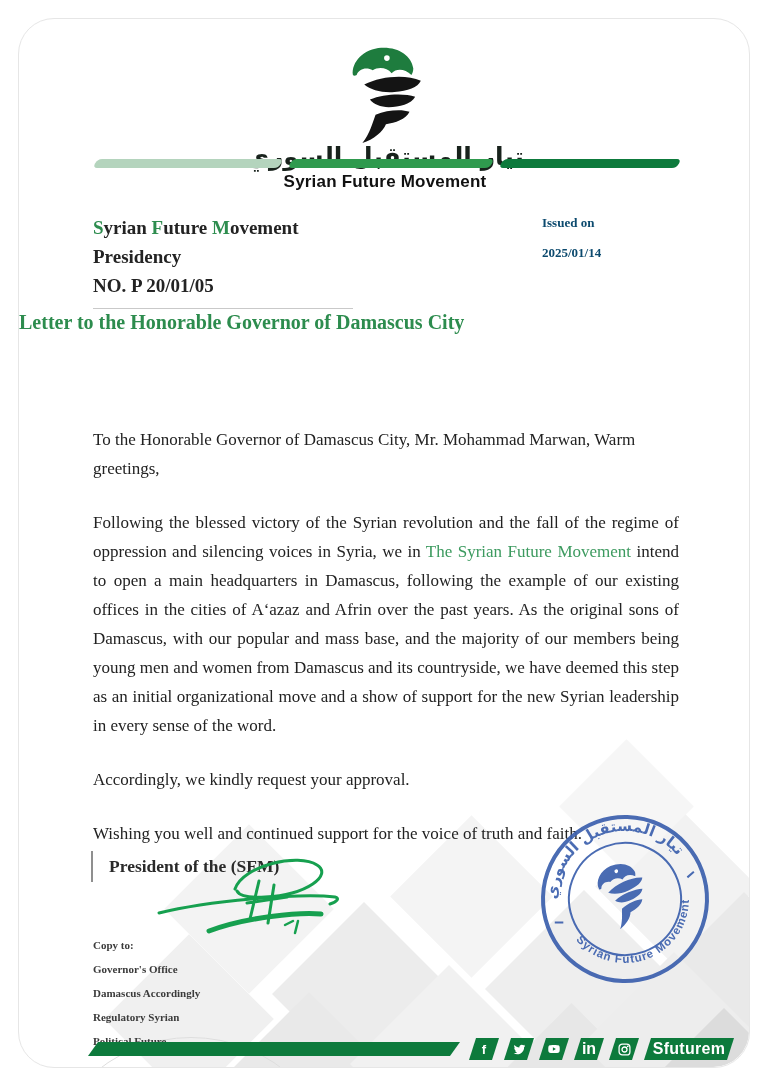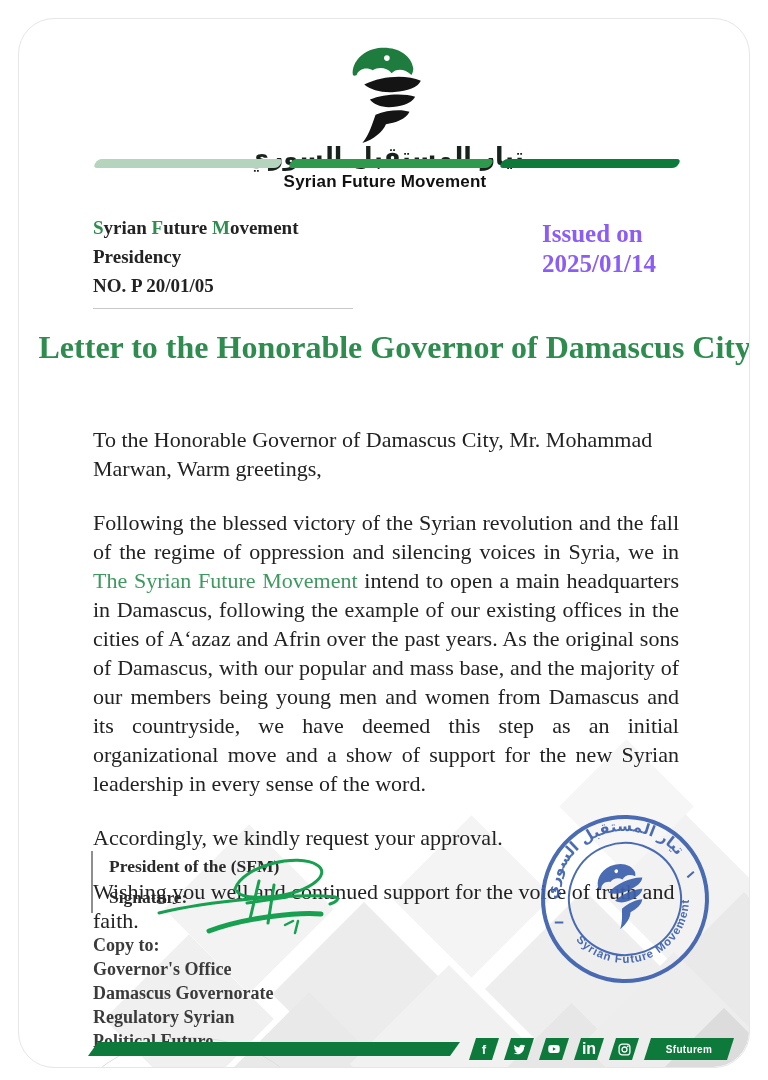--- a/index.html
+++ b/index.html
@@ -41,47 +41,47 @@
     transform:skewX(-30deg);
   }
   
   .lh-left {
     position:absolute; left:74px; top:194px; width:260px;
     font-weight:bold; font-size:19px; line-height:29px; color:#232323;
     padding-bottom:8px; border-bottom:1px solid #c9c9c9;
   }
   .lh-left .g { color:#2e8d4f; }
   .lh-right {
-    position:absolute; left:523px; top:200px; width:200px;
-    font-weight:bold; font-size:25px; line-height:30px; color:#8b5cf6;
+    position:absolute; left:523px; top:189px; width:200px;
+    font-weight:bold; font-size:13px; line-height:30px; color:#0c4a6e;
   }
   
   .title {
-    position:absolute; left:0; top:310px; width:732px; text-align:right;
-    font-weight:bold; font-size:32px; color:#2d8c4e;
+    position:absolute; left:0; top:292px; width:732px; text-align:left;
+    font-weight:bold; font-size:20px; color:#2d8c4e;
   }
   
   .body {
     position:absolute; left:74px; top:406px; width:586px;
-    font-size:22px; line-height:29px; color:#222;
+    font-size:17px; line-height:29px; color:#222;
   }
   .body p { margin:0 0 25px; text-align:justify; }
   .body p.nojust { text-align:left; }
   .body .green { color:#3c9a5f; }
   
   .sig-block {
     position:absolute; left:72px; top:832px;
     border-left:2px solid #8f8f8f; padding-left:16px;
     font-weight:bold; font-size:17.5px; line-height:31px; color:#2a2a2a;
   }
   .sig-svg { position:absolute; left:128px; top:832px; pointer-events:none; }
   
   .copyto {
     position:absolute; left:74px; top:914px;
-    font-weight:bold; font-size:18px; line-height:24px; color:#3b3b3b;
+    font-weight:bold; font-size:11px; line-height:24px; color:#3b3b3b;
   }
   
   .stamp {
     position:absolute; left:518px; top:792px; width:176px; height:176px;
     transform:rotate(-20deg); opacity:.93;
   }
   
   .footer { position:absolute; left:0; top:1034px; width:768px; height:24px; }
   .footer .bar {
     position:absolute; left:88px; top:4px; width:372px; height:14px;
@@ -93,21 +93,21 @@
     clip-path:polygon(7px 0, 100% 0, calc(100% - 7px) 100%, 0 100%);
     display:flex; align-items:center; justify-content:center;
   }
   .tile svg { display:block; }
   .tile .tl {
     color:#fff; font-family:"Liberation Sans","DejaVu Sans",sans-serif;
     font-weight:bold; font-size:16px;
   }
   .tile .handle-t {
     color:#fff; font-family:"Liberation Sans","DejaVu Sans",sans-serif;
-    font-weight:bold; font-size:10px; letter-spacing:.3px;
+    font-weight:bold; font-size:16px; letter-spacing:.3px;
   }
 </style>
 </head>
 <body>
 
 <svg width="0" height="0" style="position:absolute" aria-hidden="true">
   <defs>
     <g id="mark-head">
       <path d="M8,34 C6,20 20,6 38,5 C56,4 70,13 72,27 C72,30 71,32 70,34
                C63,27 54,27 49,32 C44,26 35,25 29,29 C23,25 14,27 12,34
@@ -172,36 +172,35 @@
 
     <div class="body">
       <p class="nojust"><span>To the Honorable Governor of Damascus City, Mr. Mohammad Marwan, Warm greetings,</span></p>
       <p><span>Following the blessed victory of the Syrian revolution and the fall of the regime of oppression and silencing voices in Syria, we in </span><span class="green">The Syrian Future Movement</span><span> intend to open a main headquarters in Damascus, following the example of our existing offices in the cities of A‘azaz and Afrin over the past years. As the original sons of Damascus, with our popular and mass base, and the majority of our members being young men and women from Damascus and its countryside, we have deemed this step as an initial organizational move and a show of support for the new Syrian leadership in every sense of the word.</span></p>
       <p class="nojust"><span>Accordingly, we kindly request your approval.</span></p>
       <p class="nojust"><span>Wishing you well and continued support for the voice of truth and faith.</span></p>
     </div>
 
     <div class="sig-block">
       <div>President of the (SFM)</div>
-      <div>Signature:</div>
     </div>
     <svg class="sig-svg" width="210" height="100" viewBox="0 0 210 100">
       <g fill="none" stroke="#16a04f" stroke-linecap="round">
         <path stroke-width="3" d="M88,38 C96,14 152,2 170,14 C186,24 160,44 118,46 C100,47 92,44 90,40"></path>
         <path stroke-width="3" d="M12,62 C60,50 152,42 188,46 C193,47 190,51 183,53"></path>
         <path stroke-width="3" d="M112,30 L103,68 M127,34 L121,72 M100,52 L140,46"></path>
         <path stroke-width="5" d="M62,80 C100,66 152,61 174,63"></path>
         <path stroke-width="2.5" d="M138,74 l8,-4 M148,82 l3,-12"></path>
       </g>
     </svg>
 
     <div class="copyto">
       <div>Copy to:</div>
       <div>Governor's Office</div>
-      <div>Damascus Governorate</div>
+      <div>Damascus Accordingly</div>
       <div>Regulatory Syrian</div>
       <div>Political Future</div>
     </div>
 
     <svg class="stamp" viewBox="0 0 176 176">
       <circle cx="88" cy="88" r="82" fill="none" stroke="#3d61ae" stroke-width="4"></circle>
       <circle cx="88" cy="88" r="56" fill="none" stroke="#3d61ae" stroke-width="2"></circle>
       <path id="stamp-top" d="M 20,88 A 68,68 0 0 1 156,88" fill="none"></path>
       <path id="stamp-bot" d="M 24,88 A 64,64 0 0 0 152,88" fill="none"></path>
       <text font-family="DejaVu Sans, sans-serif" font-size="15" font-weight="bold" fill="#3d61ae">

